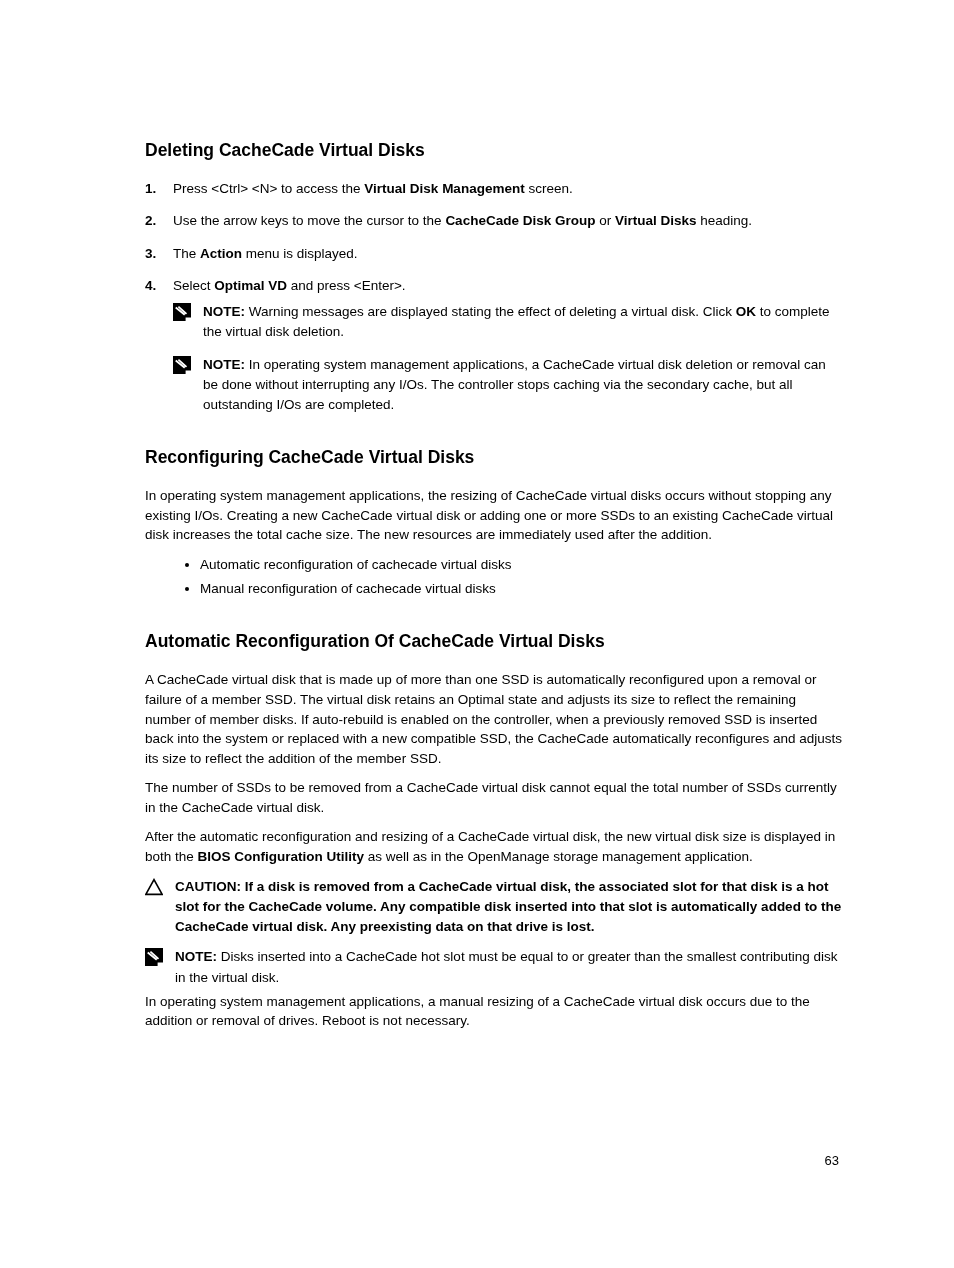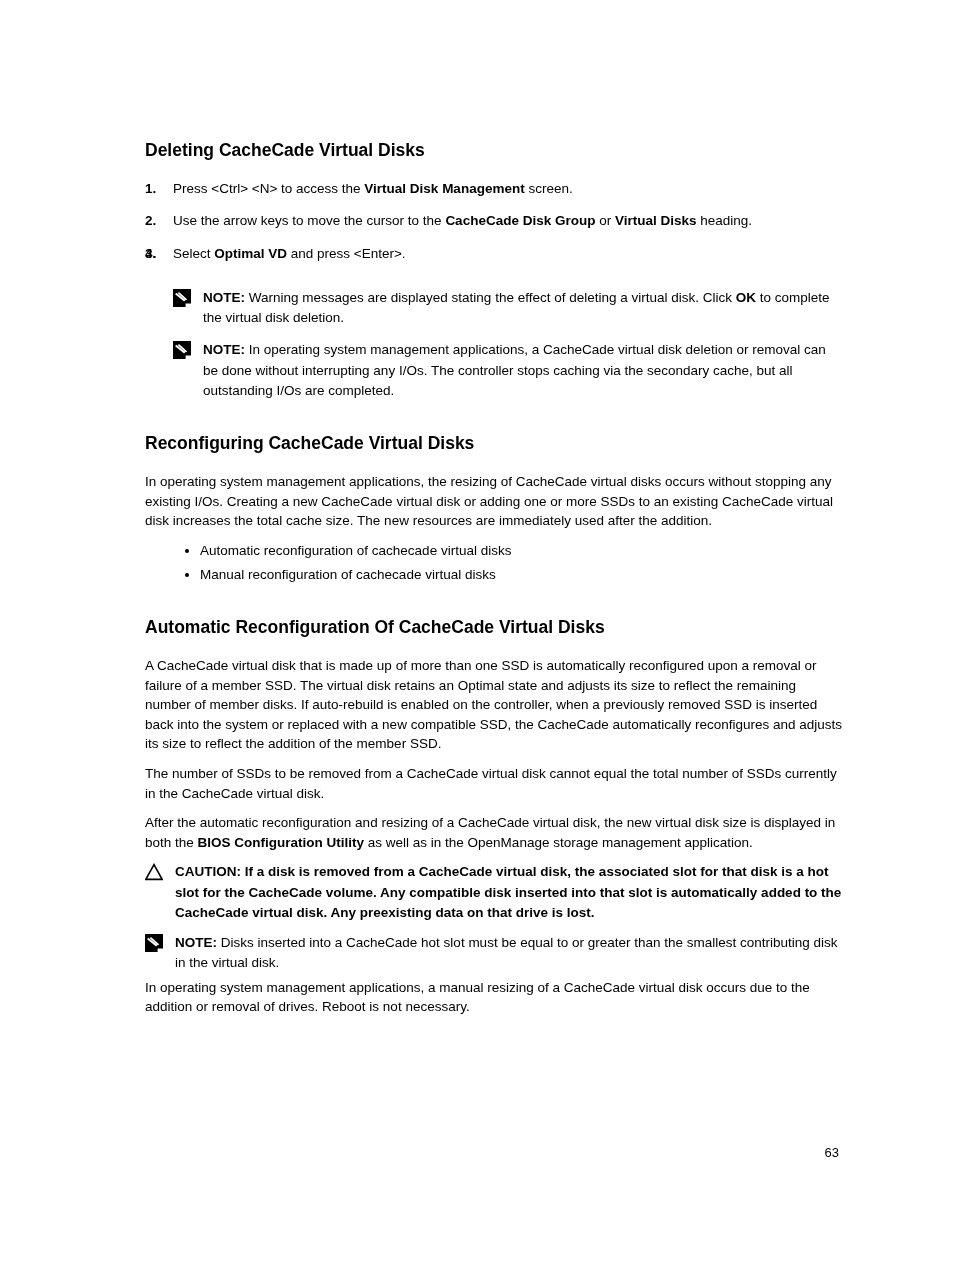--- a/index.html
+++ b/index.html
@@ -52,45 +52,48 @@
   .icon-col { flex: 0 0 30px; padding-top: 1px; }
   .icon-col svg { width: 18px; height: 18px; display: block; }
   .text-col { flex: 1; line-height: 1.5; }
   ul.bullets {
     margin: 8px 0 10px 0;
     padding-left: 55px;
   }
   ul.bullets li { margin-bottom: 4px; line-height: 1.5; }
   .page-num {
     position: absolute;
-    bottom: 108px;
+    bottom: 100px;
     right: 115px;
     font-size: 13px;
   }
 </style>
 </head>
 <body>
 
 <div class="page">
 
   <h2>Deleting CacheCade Virtual Disks</h2>
 
   <ol class="steps">
     <li>
       <span>Press &lt;Ctrl&gt; &lt;N&gt; to access the </span><span class="bold">Virtual Disk Management</span><span> screen.</span>
     </li>
     <li>
       <span>Use the arrow keys to move the cursor to the </span><span class="bold">CacheCade Disk Group</span><span> or </span><span class="bold">Virtual Disks</span><span> heading.</span>
     </li>
     <li>
+      <div>
+        <span>The </span><span class="bold">Action</span><span> menu is displayed.</span>
+      </div>
     </li>
     <li>
       <span>Select </span><span class="bold">Optimal VD</span><span> and press &lt;Enter&gt;.</span>
 
-      <div class="note-block" style="margin-top:24px;">
+      <div class="note-block" style="margin-top:6px;">
         <div class="icon-col">
           <svg viewBox="0 0 20 20">
               <polygon points="0,0 20,0 20,16 14,16 14,20 0,20" fill="#000"></polygon>
               <path d="M3 5 L13 13 M6 4 L15 12" stroke="#fff" stroke-width="2"></path>
             </svg>
         </div>
         <div class="text-col">
           <span class="bold">NOTE:</span><span> Warning messages are displayed stating the effect of deleting a virtual disk. Click </span><span class="bold">OK</span><span> to complete the virtual disk deletion.</span>
         </div>
       </div>

